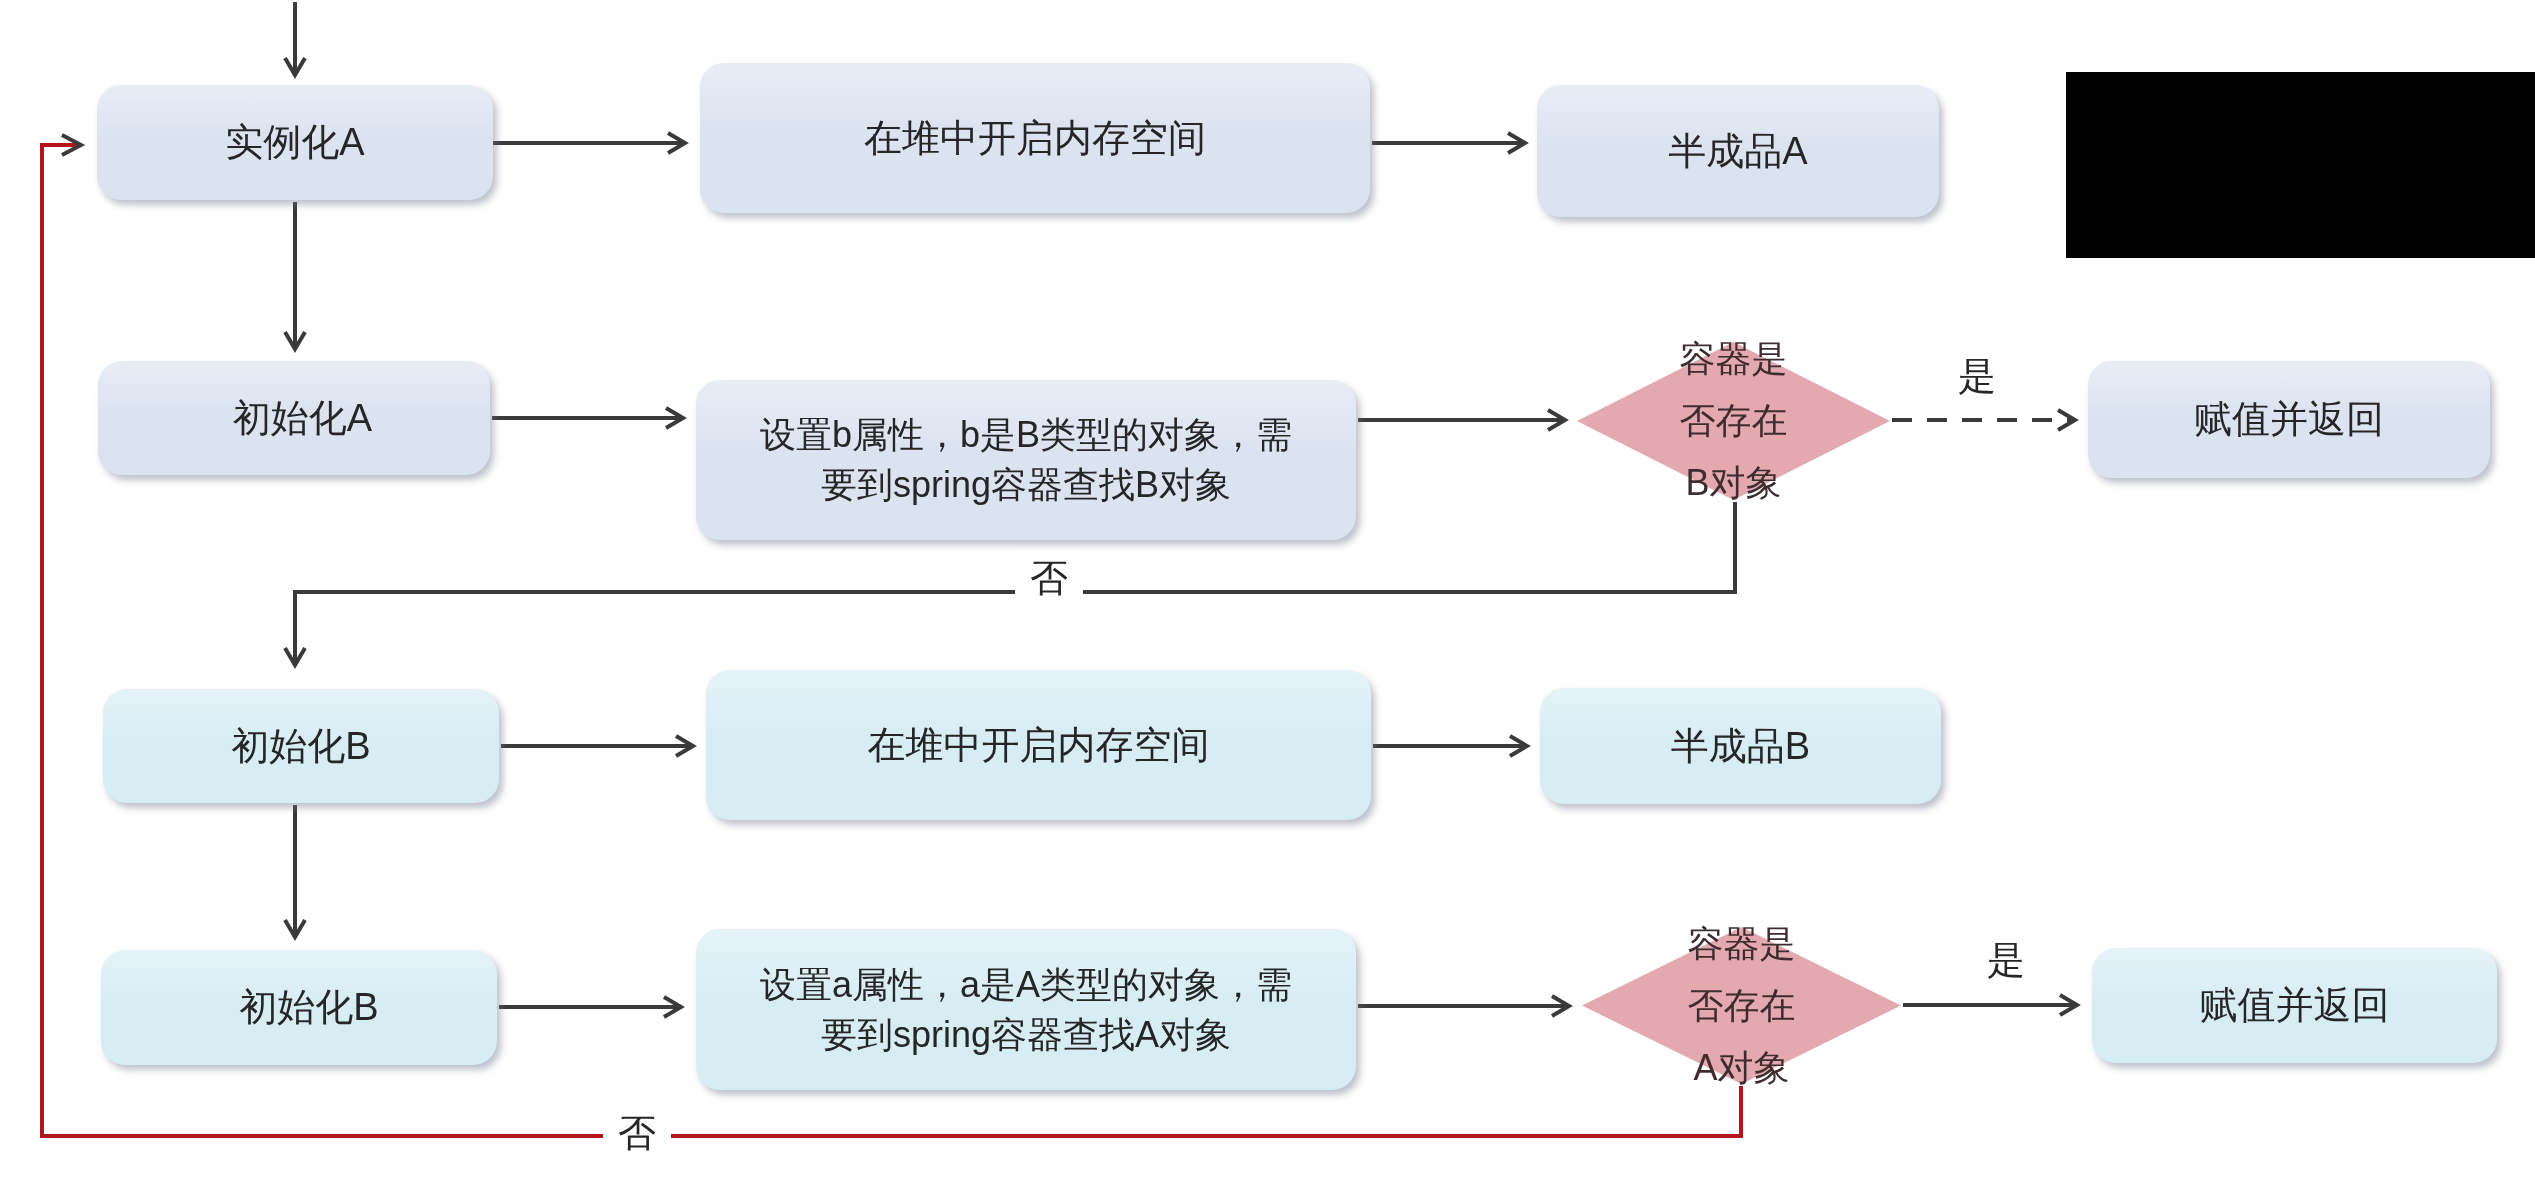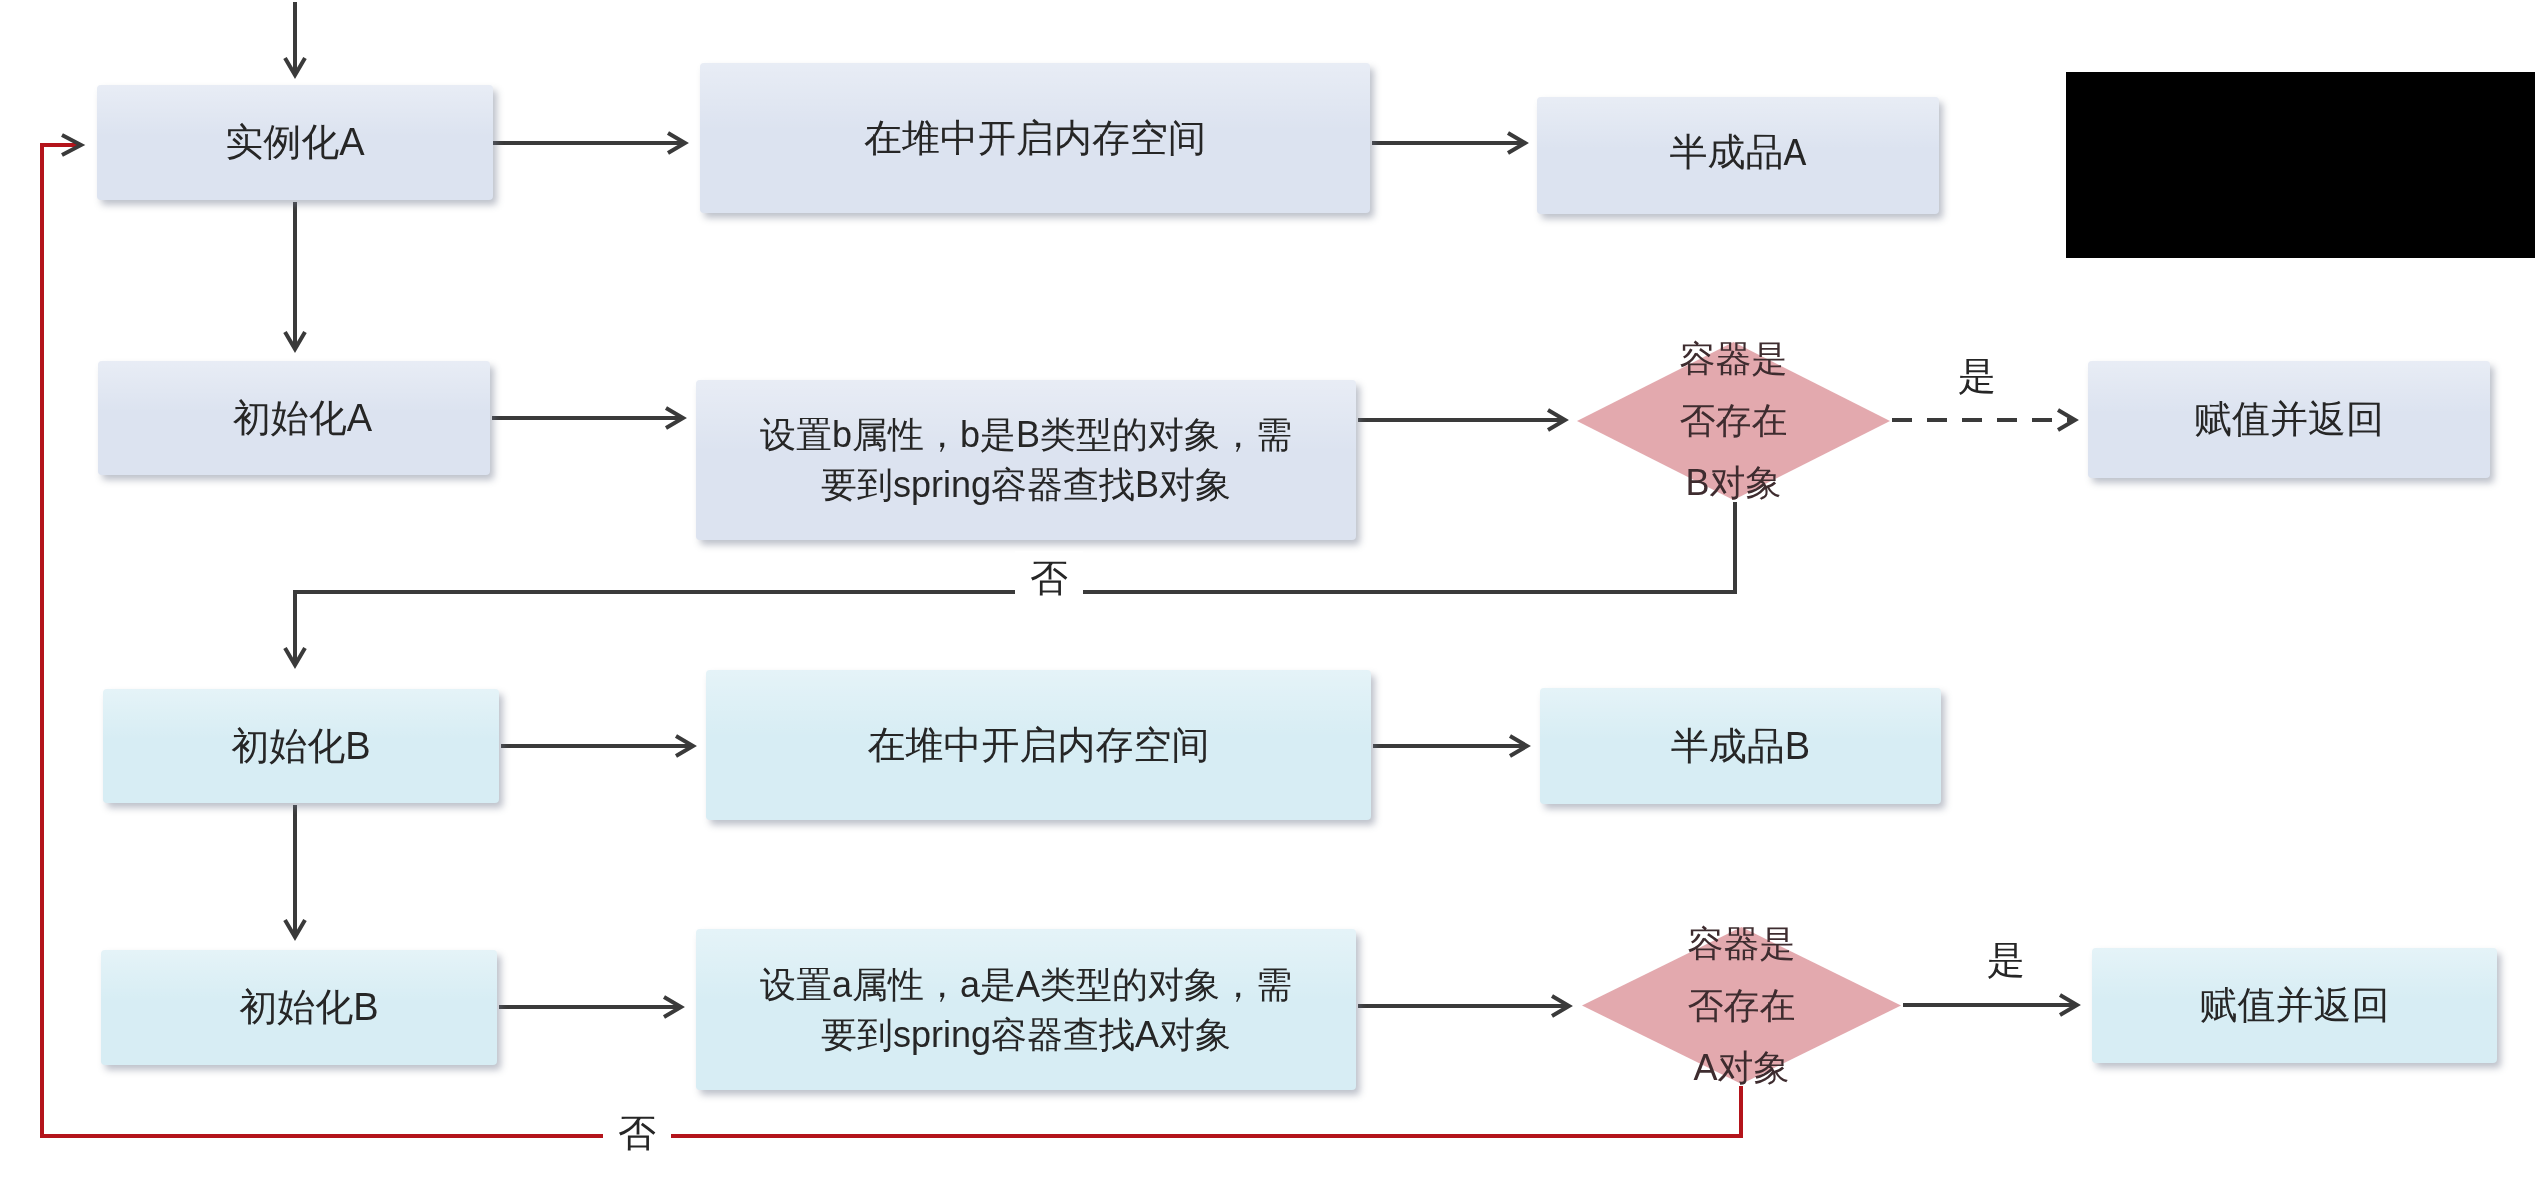--- a/index.html
+++ b/index.html
@@ -16,21 +16,21 @@
   *{margin:0;padding:0;box-sizing:border-box;}
   html,body{width:2535px;height:1179px;background:var(--bg);overflow:hidden;}
   body{font-family:"Liberation Sans","DejaVu Sans",sans-serif;color:var(--text);position:relative;}
   .stage{position:absolute;left:0;top:0;width:2535px;height:1179px;}
   svg.edges{position:absolute;left:0;top:0;width:2535px;height:1179px;}
   svg.edges path{fill:none;stroke:var(--arrow);stroke-width:4;}
   svg.edges path.red{stroke:var(--red-arrow);}
   svg.edges path.dashed{stroke-dasharray:20 15;}
   .node{
     position:absolute;display:flex;align-items:center;justify-content:center;
-    border-radius:4px;font-size:38px;text-align:center;
+    border-radius:24px;font-size:38px;text-align:center;
     background:linear-gradient(180deg,rgba(255,255,255,.35),rgba(255,255,255,0) 45%),var(--node-a-fill);
     box-shadow:4px 5px 7px rgba(110,120,140,.45);
     white-space:pre-line;line-height:1.28;
   }
   .node.b{background:linear-gradient(180deg,rgba(255,255,255,.35),rgba(255,255,255,0) 45%),var(--node-b-fill);}
   .node.long{font-size:36px;line-height:1.38;}
   .node.redacted{background:var(--redacted);border-radius:0;box-shadow:none;}
   .diamond{position:absolute;}
   .diamond .shape{
     position:absolute;left:0;top:0;width:100%;height:100%;
@@ -44,21 +44,21 @@
     color:var(--diamond-text);width:220px;
   }
   .edge-label{
     position:absolute;font-size:38px;color:var(--text);
     display:flex;align-items:center;justify-content:center;
   }
   .edge-label.on-line{background:var(--bg);padding:0 14px;}
   
   #n-instantiate-a{left:97px;top:85px;width:396px;height:115px;}
   #n-heap-a{left:700px;top:63px;width:670px;height:150px;}
-  #n-semi-a{left:1537px;top:97px;width:402px;height:117px;font-family:Liberation Mono, monospace;}
+  #n-semi-a{left:1537px;top:85px;width:402px;height:132px;}
   #n-redacted{left:2066px;top:72px;width:469px;height:186px;}
   #n-init-a{left:98px;top:361px;width:392px;height:114px;padding-left:17px;}
   #n-set-b{left:696px;top:340px;width:660px;height:160px;margin-top:40px;}
   #d-b{left:1577px;top:342px;width:313px;height:158px;}
   #n-assign-b{left:2088px;top:361px;width:402px;height:117px;}
   #n-instantiate-b{left:103px;top:689px;width:396px;height:114px;}
   #n-heap-b{left:706px;top:670px;width:665px;height:150px;}
   #n-semi-b{left:1540px;top:688px;width:401px;height:116px;}
   #n-init-b{left:101px;top:950px;width:396px;height:115px;padding-left:20px;}
   #n-set-a{left:696px;top:929px;width:660px;height:161px;}

